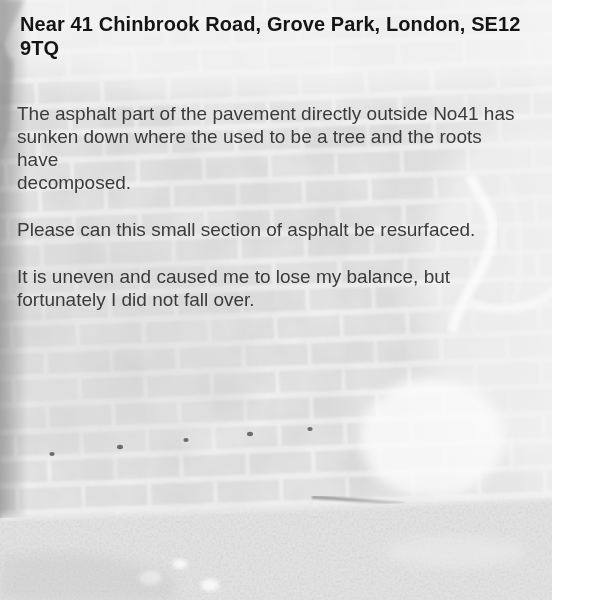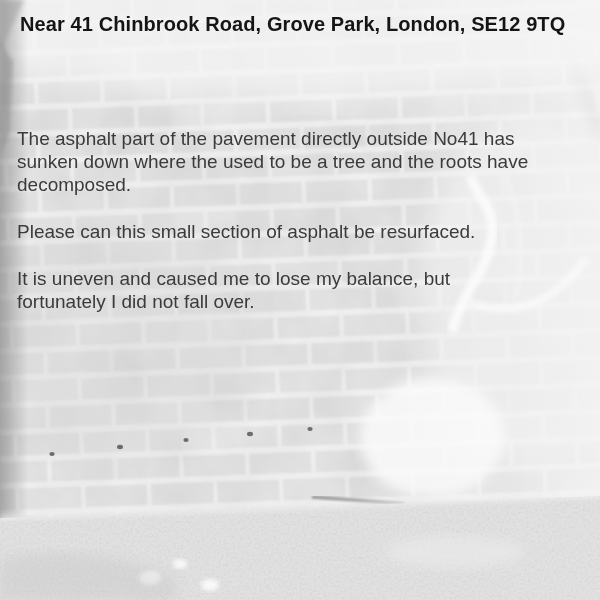--- a/index.html
+++ b/index.html
@@ -1,18 +1,18 @@
 <!DOCTYPE html>
 <html><head>
 <meta charset="utf-8">
 <style>
   html, body { margin: 0; padding: 0; background: #ffffff; }
   .stage {
     position: relative;
-    width: 600px;
+    width: 552px;
     height: 600px;
     overflow: hidden;
     background: #e0e0e0;
     font-family: "Liberation Sans", sans-serif;
   }
   .photo-svg {
     position: absolute;
     left: 0; top: 0;
     width: 600px; height: 600px;
     display: block;
@@ -29,21 +29,20 @@
     letter-spacing: 0.1px;
   }
   .body-text {
     position: absolute;
     left: 17px;
     top: 102px;
     right: 24px;
     font-size: 19px;
     line-height: 23px;
     color: #3b3b3b;
-    margin-top: 25px;
   }
   .body-text p {
     margin: 0 0 24px 0;
     white-space: pre-line;
   }
 </style>
 </head>
 <body>
 
 <div class="stage" role="img" aria-label="Grey painted brick wall above a speckled concrete pavement">

